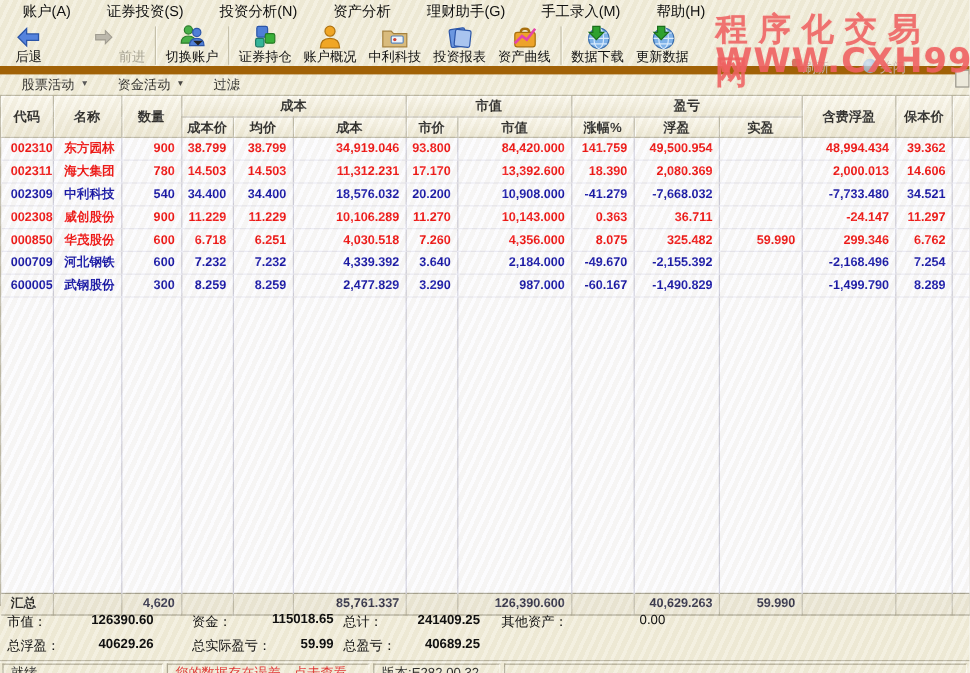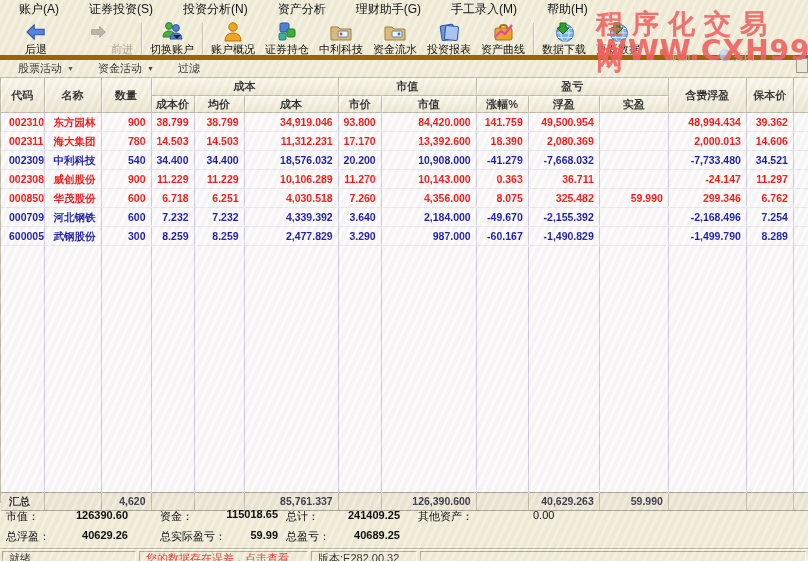--- a/index.html
+++ b/index.html
@@ -5,22 +5,22 @@
   html,body{margin:0;padding:0;}
   body{width:808px;height:561px;overflow:hidden;
        font-family:"Liberation Sans","DejaVu Sans",sans-serif;
        background:#f1edda;position:relative;font-size:12px;color:#111;}
   .texture{position:absolute;inset:0;pointer-events:none;
        background:repeating-linear-gradient(115deg,rgba(255,255,255,.18) 0 3px,rgba(210,200,170,.12) 3px 7px);}
   
   .menubar{position:relative;height:18px;display:flex;align-items:flex-start;padding-left:6px;gap:4px;}
   .menubar .mi{padding:1px 13px 2px 13px;cursor:default;white-space:nowrap;}
   
-  .toolbar{position:relative;height:37px;display:flex;align-items:flex-end;padding-left:14px;
-           border-bottom:5px solid #a16207;}
+  .toolbar{position:relative;height:37px;display:flex;align-items:center;padding-left:2px;
+           border-bottom:7px solid #a16207;}
   .tbtn{display:flex;flex-direction:column;align-items:center;justify-content:flex-start;
         padding:1px 5px 0 5px;min-width:34px;cursor:default;}
   .tbtn .ticon{width:26px;height:22px;display:flex;align-items:center;justify-content:center;}
   .tbtn .tlabel{font-size:11px;line-height:12px;white-space:nowrap;}
   .tbtn.disabled .tlabel{color:#a8a494;margin-left:48px;}
   .tsep{width:1px;height:32px;margin:2px 3px 0 3px;background:#c6c1ab;box-shadow:1px 0 0 #fbf9ee;}
   
   .wm{position:absolute;z-index:40;color:#ef6161;font-weight:bold;pointer-events:none;text-shadow:0 0 1px rgba(239,97,97,.4);}
   .wm1{left:596px;top:6px;font-size:27px;letter-spacing:9px;opacity:.88;}
   .wm2{left:596px;top:34px;font-size:28px;letter-spacing:1px;opacity:.9;font-family:"DejaVu Sans",sans-serif;}
@@ -128,55 +128,45 @@
         <path d="M10 18 q0-6 6-6 q6 0 6 6 z" fill="#4f7fd6" stroke="#2b55a8"></path>
         <path d="M13 14 l8 0 l-4 4 z" fill="#222"></path>
       </svg>
     </span>
     <span class="tlabel">切换账户</span>
   </div>
   <div class="tsep"></div>
   <div class="tbtn">
     <span class="ticon">
       <svg width="22" height="22" viewBox="0 0 22 22">
-        <circle cx="11" cy="6" r="4.2" fill="#f0a625" stroke="#b07310"></circle>
-        <path d="M3 20 q0-8 8-8 q8 0 8 8 z" fill="#f0a625" stroke="#b07310"></path>
-      </svg>
-    </span>
-    <span class="tlabel">账户概况</span>
-  </div>
-  <div class="tbtn">
-    <span class="ticon">
-      <svg width="22" height="22" viewBox="0 0 22 22">
         <rect x="4" y="2" width="9" height="9" rx="1.5" fill="#4f7fd6" stroke="#2b55a8"></rect>
         <rect x="11" y="8" width="8" height="8" rx="1.5" fill="#39b039" stroke="#257a25"></rect>
         <rect x="3" y="12" width="7" height="7" rx="1.5" fill="#35b59a" stroke="#1e7a66"></rect>
       </svg>
     </span>
     <span class="tlabel">证券持仓</span>
+  </div>
+  <div class="tbtn">
+    <span class="ticon">
+      <svg width="22" height="22" viewBox="0 0 22 22">
+        <circle cx="11" cy="6" r="4.2" fill="#f0a625" stroke="#b07310"></circle>
+        <path d="M3 20 q0-8 8-8 q8 0 8 8 z" fill="#f0a625" stroke="#b07310"></path>
+      </svg>
+    </span>
+    <span class="tlabel">账户概况</span>
   </div>
   <div class="tbtn">
     <span class="ticon">
       <svg width="24" height="20" viewBox="0 0 24 20">
         <path d="M2 5 l7 0 l2 2 l11 0 l0 11 l-20 0 z" fill="#d9bb7c" stroke="#a5813e"></path>
         <rect x="9" y="9" width="10" height="6" rx="1" fill="#eef4fb" stroke="#5b84b8"></rect>
         <circle cx="12" cy="12" r="1.4" fill="#d04030"></circle>
       </svg>
     </span>
     <span class="tlabel">中利科技</span>
-  </div>
-  <div class="tbtn">
-    <span class="ticon">
-      <svg width="24" height="20" viewBox="0 0 24 20">
-        <path d="M2 5 l7 0 l2 2 l11 0 l0 11 l-20 0 z" fill="#d9bb7c" stroke="#a5813e"></path>
-        <rect x="9" y="9" width="10" height="6" rx="1" fill="#eef4fb" stroke="#5b84b8"></rect>
-        <circle cx="16" cy="12" r="1.4" fill="#3a6fd0"></circle>
-      </svg>
-    </span>
-    <span class="tlabel">资金流水</span>
   </div>
   <div class="tbtn">
     <span class="ticon">
       <svg width="24" height="20" viewBox="0 0 24 20">
         <rect x="4" y="3" width="13" height="15" rx="1.5" fill="#6b97e0" stroke="#2b55a8" transform="rotate(-8 10 10)"></rect>
         <rect x="8" y="4" width="13" height="14" rx="1.5" fill="#a9c4ef" stroke="#2b55a8" transform="rotate(6 15 11)"></rect>
       </svg>
     </span>
     <span class="tlabel">投资报表</span>
   </div>

